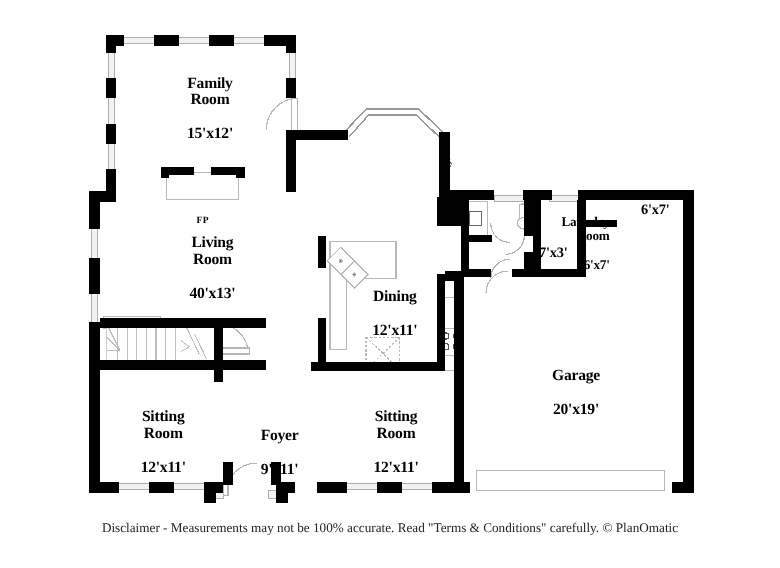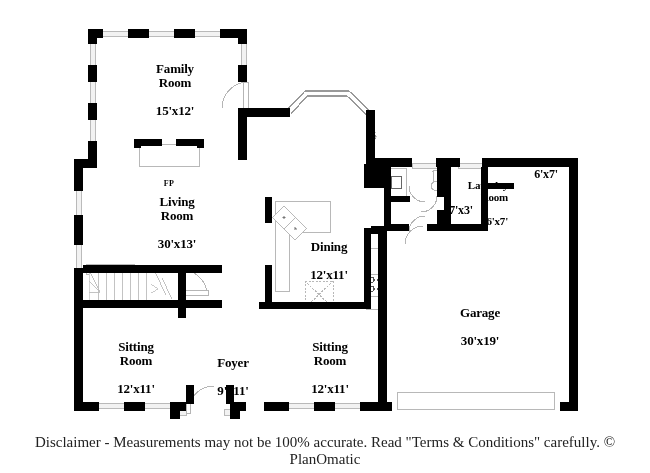--- a/index.html
+++ b/index.html
@@ -39,21 +39,21 @@
   .rl-sm { font-size: 11px; text-align: right; }
   .rl-xs { font-size: 7px; font-weight: bold; }
   .rl-fp { font-size: 8px; font-weight: bold; letter-spacing: 0.3px; margin-top: 32px; }
   #disclaimer {
     position: absolute;
     left: 0;
     top: 434px;
     width: 650px;
     text-align: center;
     font-family: "Liberation Serif", serif;
-    font-size: 15px;
+    font-size: 11px;
     color: #222222;
   }
   .rot-label {
     transform: rotate(-62deg);
     transform-origin: center center;
   }
 </style>
 </head>
 <body>
 
@@ -269,21 +269,21 @@
 
   <div class="room-label rl-lg" style="left:135px; top:48px; width:80px;">
     <span>Family
 Room</span><br>
     <span>15'x12'</span>
   </div>
 
   <div class="room-label rl-lg" style="left:137px; top:181px; width:80px;">
     <span>Living
 Room</span><br>
-    <span>30'x13'</span>
+    <span>40'x13'</span>
   </div>
 
 
   <div class="room-label rl-lg" style="left:289px; top:226px; width:80px;">
     <span>Dining</span><br>
     <span>12'x11'</span>
   </div>
 
   <div class="room-label rl-lg" style="left:290px; top:326px; width:80px;">
     <span>Sitting
@@ -297,21 +297,21 @@
   </div>
 
   <div class="room-label rl-lg" style="left:96px; top:326px; width:80px;">
     <span>Sitting
 Room</span><br>
     <span>12'x11'</span>
   </div>
 
   <div class="room-label rl-lg" style="left:440px; top:292px; width:80px;">
     <span>Garage</span><br>
-    <span>30'x19'</span>
+    <span>20'x19'</span>
   </div>
 
   <div class="room-label rl-sm" style="left:448px; top:168px; width:60px;">
     <span>Laundry
 Room</span><br>
     <span>6'x7'</span>
   </div>
 
   <div class="room-label rl-md" style="left:392px; top:204px; width:50px;margin-left:44px;">7'x3'</div>
 

